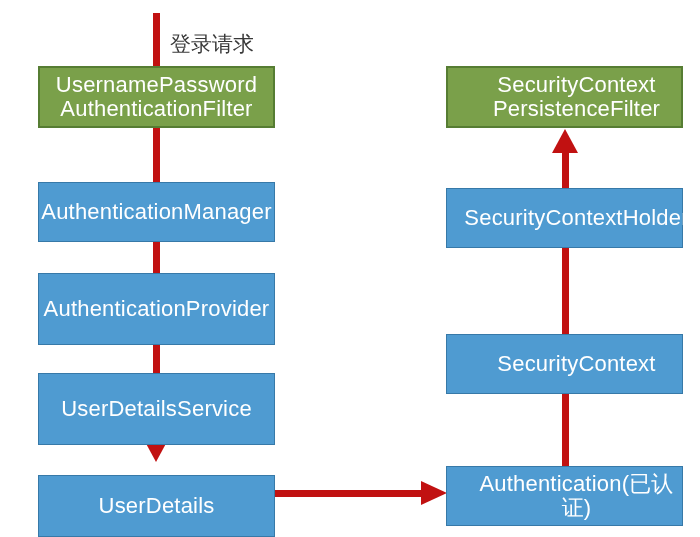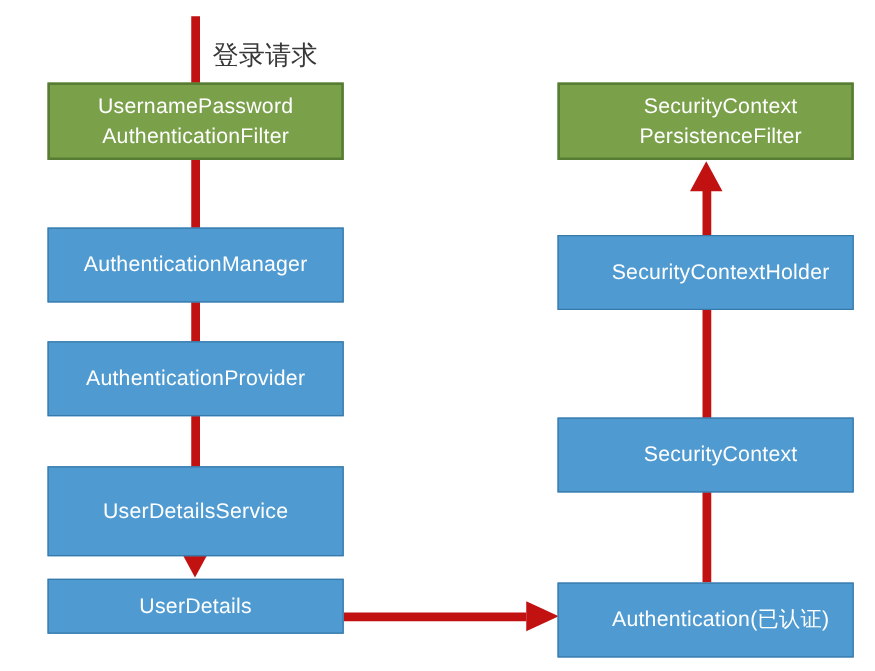--- a/index.html
+++ b/index.html
@@ -17,40 +17,40 @@
   }
   .node {
     position: absolute;
     box-sizing: border-box;
     display: flex;
     flex-direction: column;
     align-items: center;
     justify-content: center;
     text-align: center;
     color: #ffffff;
-    font-size: 17px;
+    font-size: 22px;
     line-height: 24px;
     letter-spacing: 0.2px;
   }
   .node.green {
     background: #7aa04a;
     border: 2px solid #567d33;
   }
   .node.blue {
     background: #4f9bd1;
     border: 1.5px solid #3779a8;
   }
   .lcol { left: 38px; width: 237px; }
   .rcol { left: 446px; width: 237px; padding-left: 24px; }
 
   .n-upaf { top: 66px;  height: 62px; }
   .n-am   { top: 182px; height: 60px; }
-  .n-ap   { top: 273px; height: 60px; }
+  .n-ap   { top: 273px; height: 72px; }
   .n-uds  { top: 373px; height: 72px; }
-  .n-ud   { top: 463px; height: 44px; }
+  .n-ud   { top: 475px; height: 62px; }
 
   .n-scpf { top: 66px;  height: 62px; }
   .n-sch  { top: 188px; height: 60px; }
   .n-sc   { top: 334px; height: 60px; }
   .n-auth { top: 466px; height: 60px; }
 
   .annot {
     position: absolute;
     color: #383838;
     white-space: nowrap;

